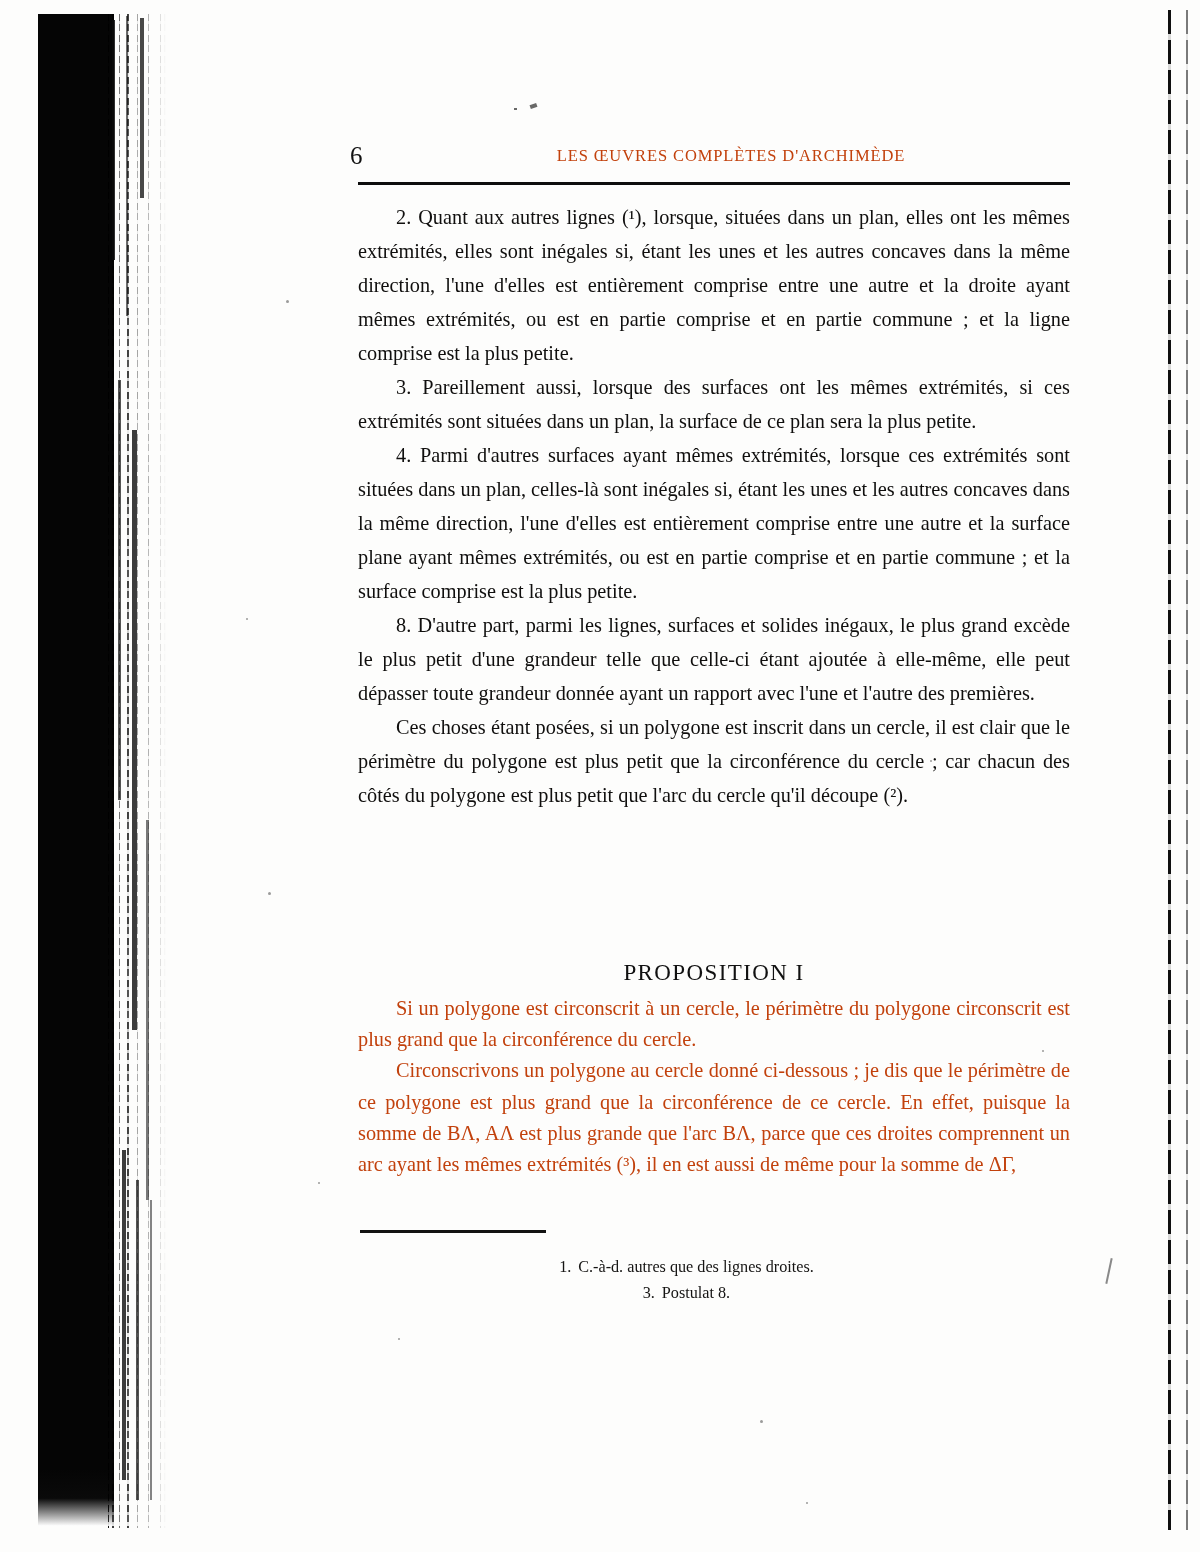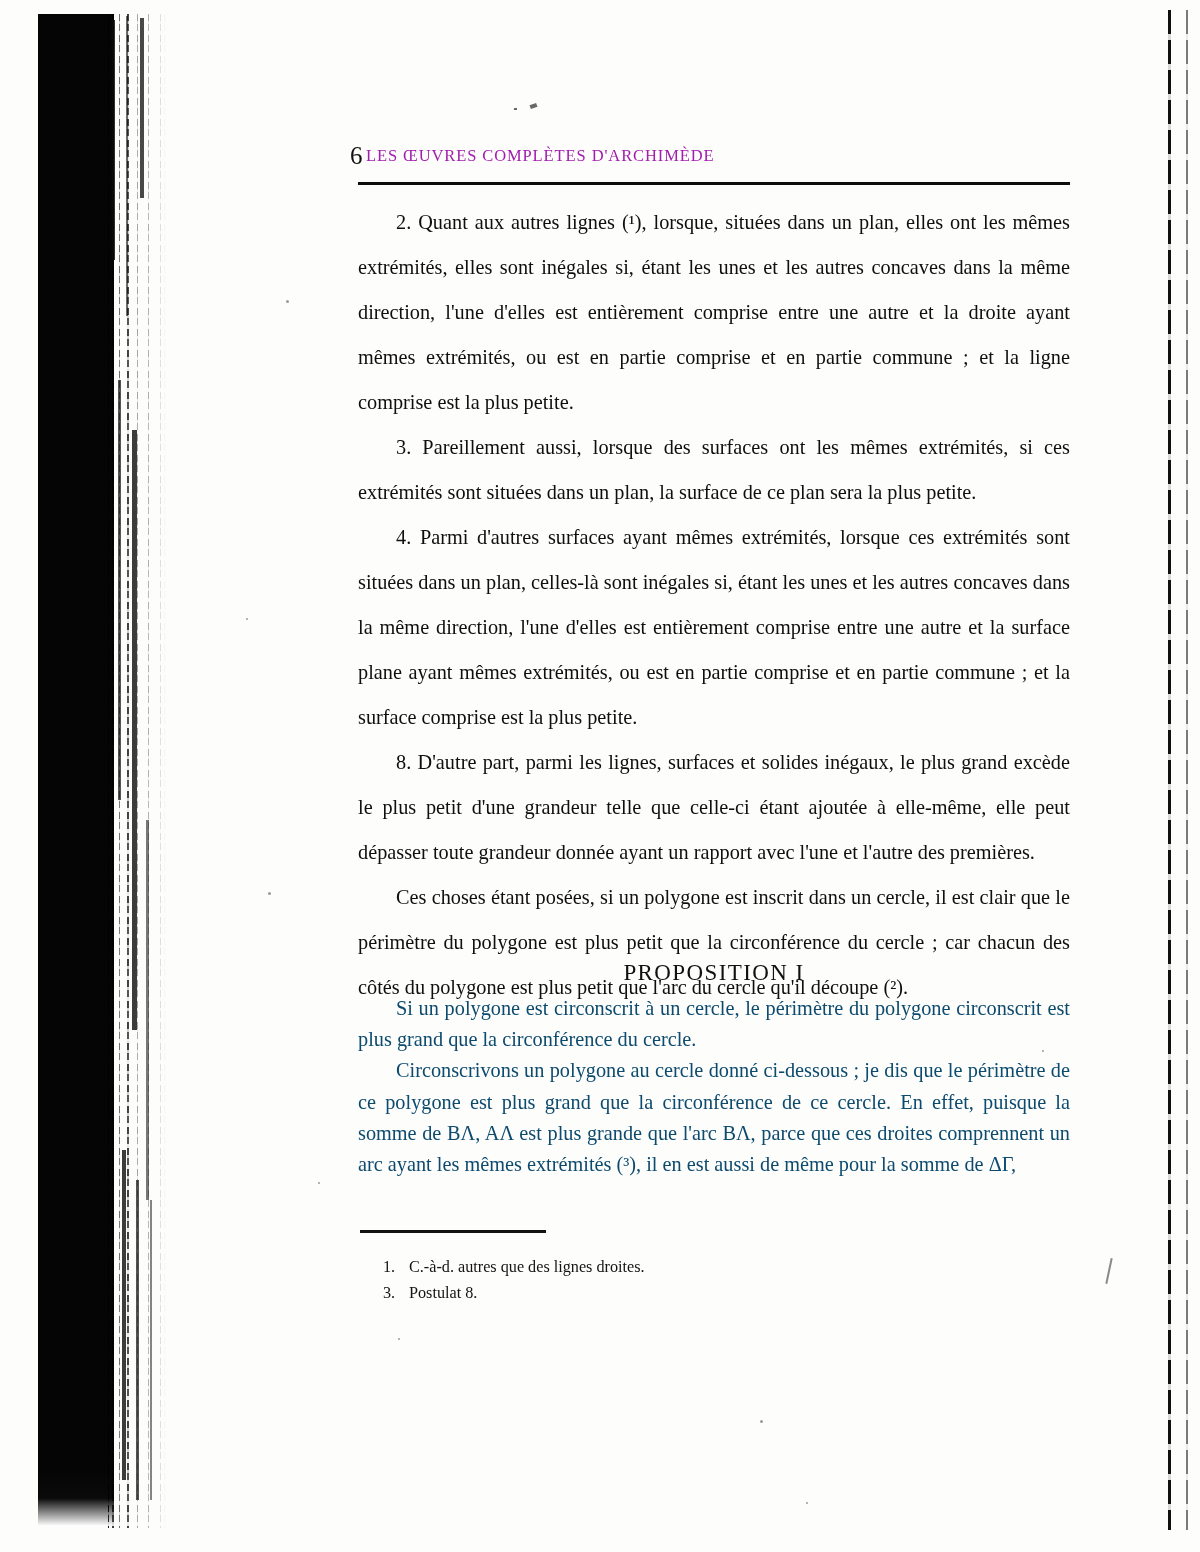--- a/index.html
+++ b/index.html
@@ -131,43 +131,44 @@
     top: 0px;
     font-size: 25px;
     color: #111;
     letter-spacing: 0.5px;
   }
   .head-title {
     position: absolute;
     left: 0;
     top: 4px;
     width: 730px;
+    text-align: center;
     font-size: 16.5px;
     letter-spacing: 0.9px;
-    color: #a21caf;
+    color: #c2410c;
     text-transform: uppercase;
     font-variant: small-caps;
     transform: translateX(16px);
   }
   .head-rule {
     position: absolute;
     left: 358px;
     top: 182px;
     width: 712px;
     height: 3px;
     background: #0d0d0d;
   }
 
   .body-block {
     position: absolute;
     left: 358px;
     top: 200px;
     width: 712px;
     font-size: 20.3px;
-    line-height: 45px;
+    line-height: 34px;
     color: #100f0e;
     text-align: justify;
     text-justify: inter-word;
   }
   .body-block p {
     margin: 0;
     text-indent: 38px;
   }
 
   .prop-heading {
@@ -182,21 +183,21 @@
     margin-top: 20px;
   }
 
   .body-block-2 {
     position: absolute;
     left: 358px;
     top: 993px;
     width: 712px;
     font-size: 20.3px;
     line-height: 31.2px;
-    color: #0c4a6e;
+    color: #c2410c;
     text-align: justify;
   }
   .body-block-2 p {
     margin: 0;
     text-indent: 38px;
   }
 
   .fn-rule {
     position: absolute;
     left: 360px;
@@ -209,20 +210,21 @@
     position: absolute;
     left: 383px;
     top: 1255px;
     width: 600px;
     font-size: 16.2px;
     line-height: 25.5px;
     color: #151413;
   }
   .footnotes .fn {
     white-space: nowrap;
+    text-align: center;
   }
   .footnotes .fn-num {
     display: inline-block;
     width: 26px;
   }
 </style>
 </head>
 <body>
 
 <div id="page">

